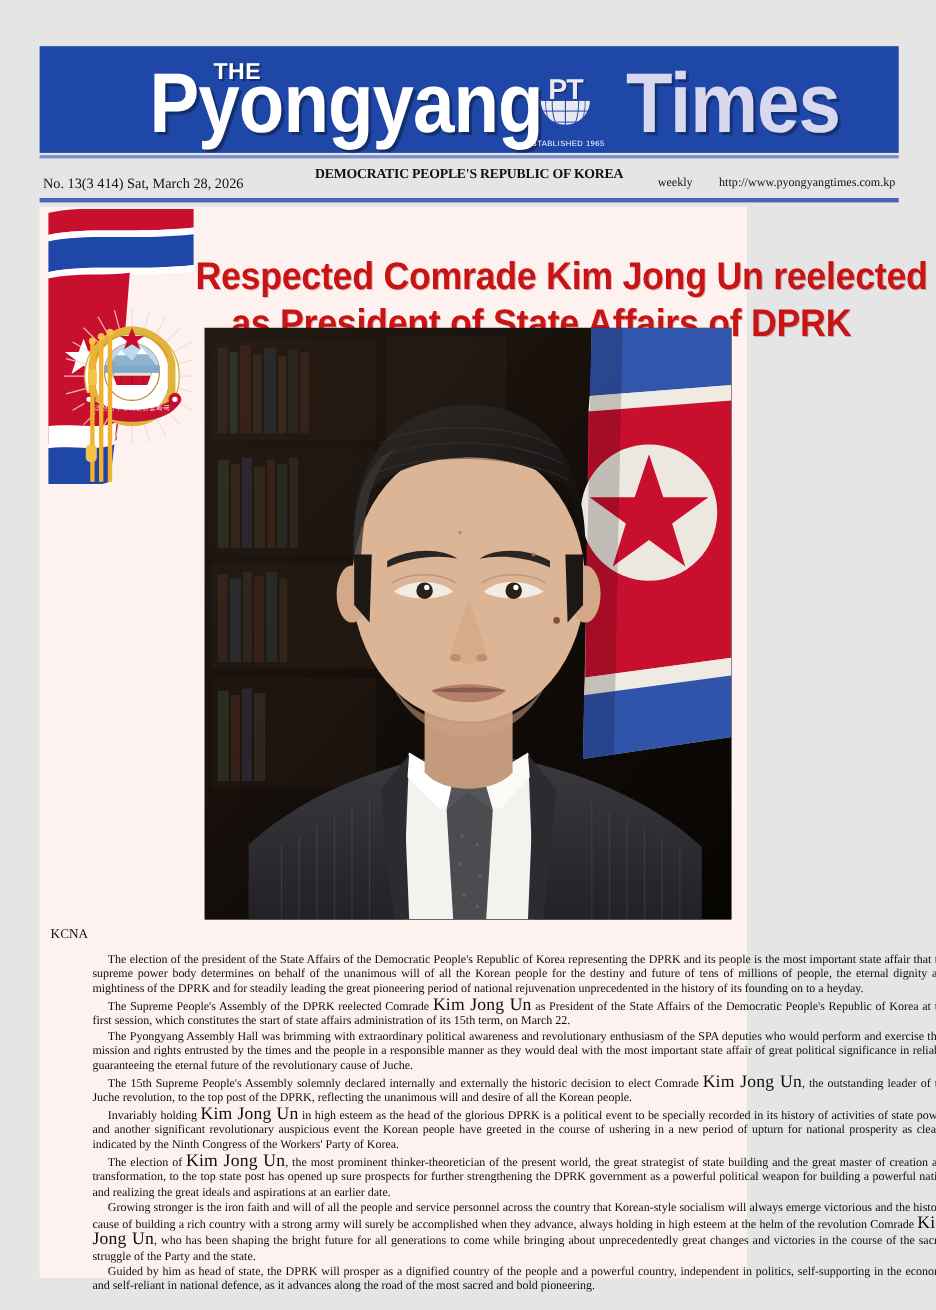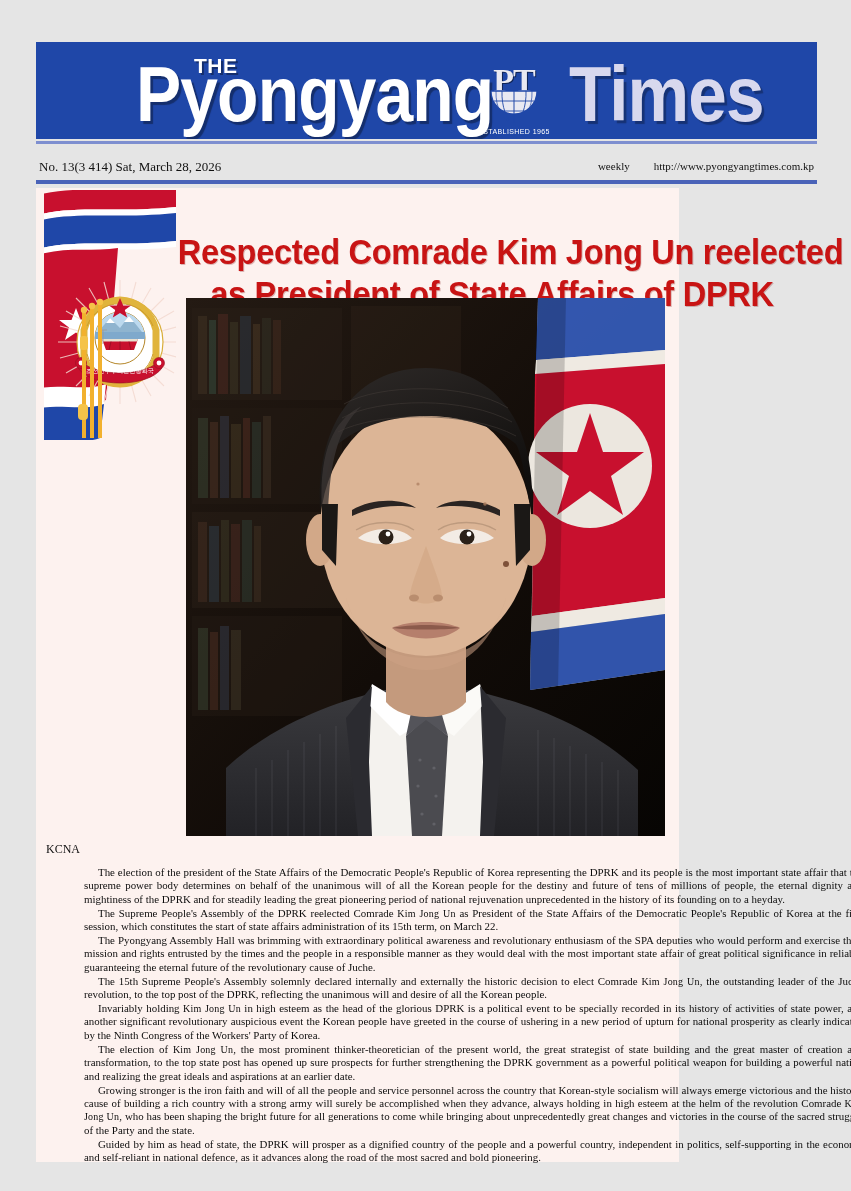--- a/index.html
+++ b/index.html
@@ -80,23 +80,23 @@
     top: 26px;
     width: 74px;
     height: 76px;
   }
   .mast-logo .pt-letters {
     position: absolute;
     left: 0;
     top: 0;
     width: 74px;
     text-align: center;
-    font-family: Liberation Serif, serif;
+    font-family: Liberation Sans, sans-serif;
     font-weight: bold;
-    font-size: 34px;
+    font-size: 26px;
     line-height: 26px;
     color: #e9e9f2;
     text-shadow: 1px 1px 0 rgba(0,0,0,0.5);
     letter-spacing: -1px;
   }
   .mast-logo .globe {
     position: absolute;
     left: 13px;
     top: 22px;
     width: 48px;
@@ -237,21 +237,21 @@
     color: #0d0d0d;
     text-align: justify;
     hyphens: none;
     margin-left: 40px;
   }
   .article p {
     margin: 0 0 0.5px 0;
     text-indent: 14px;
   }
   .article .kju {
-    font-size: 10px;
+    font-size: 16px;
     letter-spacing: 0.2px;
   }
 </style>
 </head>
 <body>
 
 <div class="page">
 
   <div class="masthead">
     <div class="mast-the">THE</div>
@@ -272,20 +272,21 @@
       </svg>
       <div class="est">ESTABLISHED 1965</div>
     </div>
 
     <div class="mast-times">Times</div>
   </div>
 
   <div class="rule-top"></div>
 
   <div class="infobar">
+    <div class="country-line">DEMOCRATIC PEOPLE'S REPUBLIC OF KOREA</div>
     <div class="issue-line">No. 13(3 414) Sat, March 28, 2026</div>
     <div class="site-line">
       <span class="weekly">weekly</span><span>http://www.pyongyangtimes.com.kp</span>
     </div>
   </div>
 
   <div class="rule-bottom"></div>
 
   <div class="panel">
 

